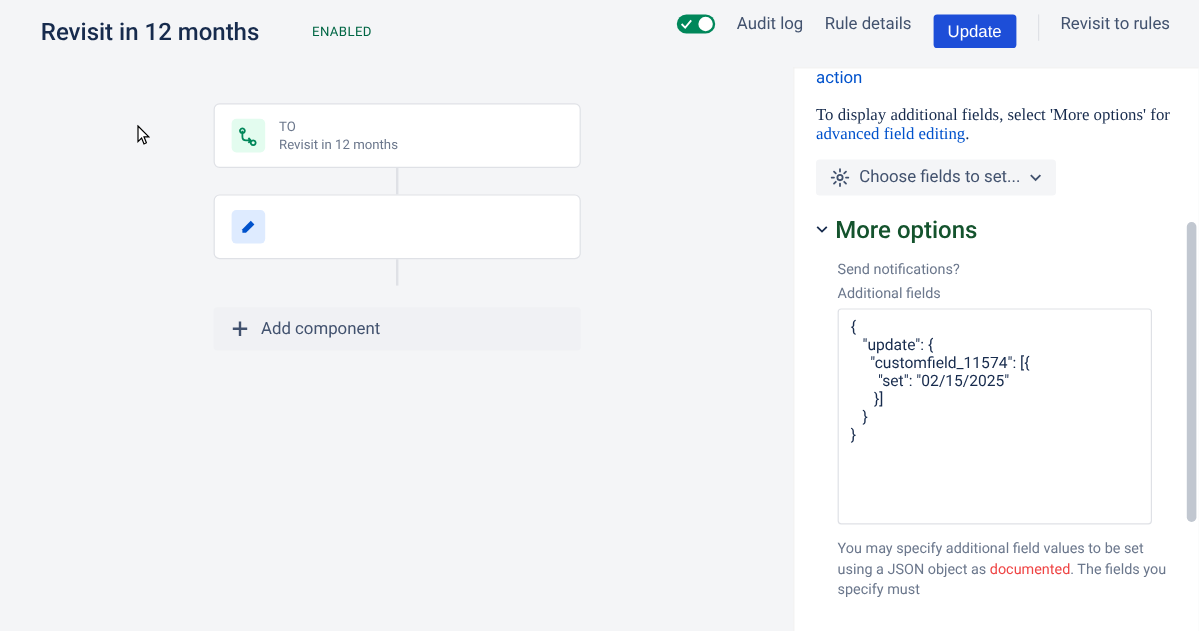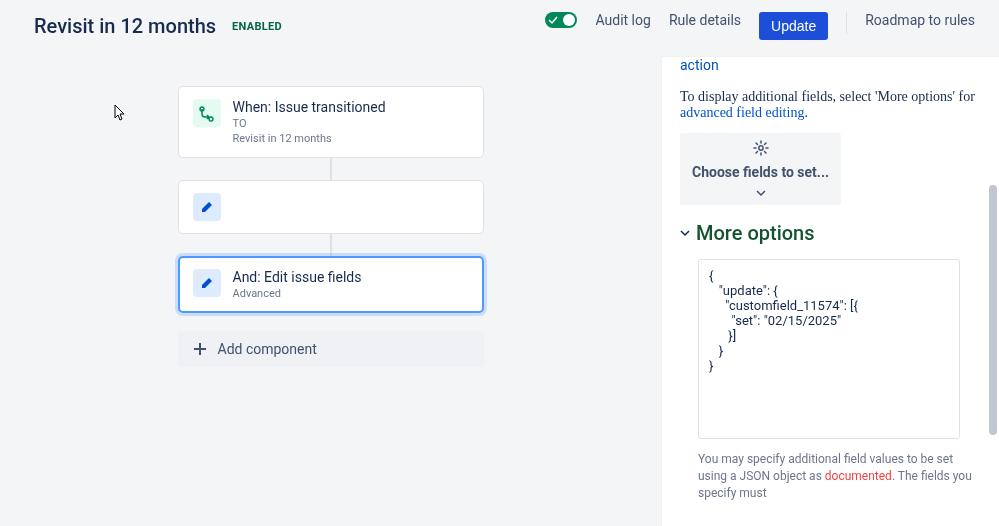--- a/index.html
+++ b/index.html
@@ -1,21 +1,21 @@
 <!DOCTYPE html>
 <html><head>
   <meta charset="utf-8">
   <style>
     * { box-sizing: border-box; margin: 0; padding: 0; }
     body { font-family: -apple-system, BlinkMacSystemFont, "Segoe UI", Roboto, sans-serif; background: #f4f5f7; color: #172b4d; width: 999px; height: 526px; overflow: hidden; }
     
     .header { display: flex; align-items: center; padding: 12px 24px 16px 34px; }
     .header-left { display: flex; align-items: center; gap: 16px; }
     .title { font-size: 20px; font-weight: 500; color: #172b4d; }
-    .badge { font-size: 11px; font-weight: 700; color: #006644; background: transparent; padding: 2px 0; letter-spacing: 0.3px; }
+    .badge { font-size: 11px; font-weight: 400; color: #006644; background: transparent; padding: 2px 0; letter-spacing: 0.3px; margin-left: 28px; }
     .header-right { margin-left: auto; display: flex; align-items: flex-start; gap: 18px; }
     
     .toggle { width: 32px; height: 16px; background: #00875a; border-radius: 10px; position: relative; cursor: pointer; }
     .toggle::after { content: ""; position: absolute; width: 12px; height: 12px; background: #fff; border-radius: 50%; top: 2px; right: 2px; }
     .toggle svg { position: absolute; left: 3px; top: 2px; }
     
     .link { color: #42526e; font-size: 14px; cursor: pointer; }
     .btn-primary { background: #1d4ed8; color: #fff; font-size: 14px; font-weight: 500; border: none; border-radius: 3px; padding: 6px 12px; cursor: pointer; }
     .sep { width: 1px; height: 22px; background: #dfe1e6; }
 
@@ -36,21 +36,21 @@
 
     .add-comp { width: 306px; background: #f0f1f4; border-radius: 3px; padding: 10px 14px; display: flex; align-items: center; gap: 10px; cursor: pointer; color: #42526e; font-size: 14px; margin-top: 18px; }
 
     .side { width: 338px; background: #fff; border-left: 1px solid #f0f0f0; position: relative; border-top: 1px solid #f0f0f0; padding: 0 18px 0 18px; overflow: hidden; }
     .side-scroll { overflow-y: auto; height: 100%; padding-top: 0; }
     .scrollbar-thumb { position: absolute; right: 2px; top: 128px; width: 8px; height: 250px; background: #c1c7d0; border-radius: 4px; }
     .side a { color: #0052cc; text-decoration: none; }
     .side-link-top { font-size: 14px; margin-bottom: 16px; }
     .side-para { font-size: 14px; color: #172b4d; margin-bottom: 12px; font-family: Liberation Serif, serif; }
 
-    .choose { display: inline-flex; align-items: center; gap: 8px; background: #f4f5f7; border-radius: 3px; padding: 7px 12px; cursor: pointer; font-size: 14px; font-weight: 700; color: #42526e; margin-bottom: 16px; flex-direction: column; }
+    .choose { display: inline-flex; align-items: center; gap: 8px; background: #f4f5f7; border-radius: 3px; padding: 7px 12px; cursor: pointer; font-size: 14px; font-weight: 400; color: #42526e; margin-bottom: 16px; }
 
     .more-opts { display: flex; align-items: center; gap: 6px; font-size: 20px; font-weight: 500; color: #14532d; cursor: pointer; margin-bottom: 14px; }
 
     .field-label { font-size: 12px; color: #6b778c; margin-bottom: 6px; margin-left: 18px; }
     .checkbox-row { display: flex; gap: 10px; align-items: flex-start; font-size: 14px; color: #172b4d; margin-left: 18px; margin-bottom: 16px; }
     .checkbox { width: 14px; height: 14px; border: 2px solid #dfe1e6; border-radius: 2px; flex-shrink: 0; margin-top: 2px; cursor: pointer; }
 
     .addl-label { font-size: 12px; color: #6b778c; margin-bottom: 6px; margin-left: 18px; }
     .textarea { margin-left: 18px; width: 262px; height: 180px; border: 1px solid #dfe1e6; border-radius: 3px; padding: 8px 10px; font-family: inherit; font-size: 13px; color: #172b4d; resize: none; white-space: pre-wrap; background: #fff; }
     .help { font-size: 12px; color: #6b778c; margin-left: 18px; margin-top: 8px; line-height: 1.4; }
@@ -67,64 +67,52 @@
   <div class="header-right">
     <div class="toggle">
       <svg width="10" height="12" viewBox="0 0 10 12">
           <path d="M1 6 L4 9 L9 3" stroke="#fff" stroke-width="1.5" fill="none"></path>
         </svg>
     </div>
     <span class="link">Audit log</span>
     <span class="link">Rule details</span>
     <button class="btn-primary">Update</button>
     <div class="sep"></div>
-    <span class="link">Roadmap to rules</span>
+    <span class="link">Revisit to rules</span>
   </div>
 </div>
 
 <div class="body">
   <div class="flow">
     <svg class="cursor" width="14" height="18" viewBox="0 0 14 18">
         <path d="M1 1 L1 14 L4 11 L6 16 L8 15 L6 10 L10 10 Z" fill="#fff" stroke="#000" stroke-width="1"></path>
       </svg>
 
     <div class="card">
       <div class="card-icon icon-green">
         <svg width="18" height="18" viewBox="0 0 18 18">
             <path d="M4 3 a2 2 0 1 0 0.01 0 M4 5 L4 10 Q4 13 7 13 L11 13 M13 13 a2 2 0 1 0 0.01 0 M11 13 L9 11 M11 13 L9 15" stroke="#00875a" stroke-width="1.5" fill="none"></path>
           </svg>
       </div>
       <div class="card-body">
-        <div class="card-title">When: Issue transitioned</div>
         <div class="card-sub">TO</div>
         <div class="card-sub normal">Revisit in 12 months</div>
       </div>
     </div>
     <div class="connector"></div>
 
     <div class="card">
       <div class="card-icon icon-blue">
         <svg width="16" height="16" viewBox="0 0 16 16">
             <path d="M3 13 L3 10 L10 3 L13 6 L6 13 Z" fill="#0052cc"></path>
           </svg>
       </div>
     </div>
     <div class="connector"></div>
 
-    <div class="card selected">
-      <div class="card-icon icon-blue">
-        <svg width="16" height="16" viewBox="0 0 16 16">
-            <path d="M3 13 L3 10 L10 3 L13 6 L6 13 Z" fill="#0052cc"></path>
-          </svg>
-      </div>
-      <div class="card-body">
-        <div class="card-title">And: Edit issue fields</div>
-        <div class="card-sub normal">Advanced</div>
-      </div>
-    </div>
 
     <div class="add-comp">
       <svg width="16" height="16" viewBox="0 0 16 16">
           <path d="M8 2 L8 14 M2 8 L14 8" stroke="#42526e" stroke-width="2"></path>
         </svg>
       <span>Add component</span>
     </div>
   </div>
 
   <div class="side">
@@ -146,21 +134,23 @@
           </svg>
       </div>
 
       <div class="more-opts">
         <svg width="10" height="10" viewBox="0 0 10 10">
             <path d="M1 3 L5 7 L9 3" stroke="#172b4d" stroke-width="1.5" fill="none"></path>
           </svg>
         <span>More options</span>
       </div>
 
+      <div class="field-label">Send notifications?</div>
 
+      <div class="addl-label">Additional fields</div>
       <textarea class="textarea" style="">{
    "update": {
      "customfield_11574": [{
        "set": "02/15/2025"
       }]
    }
 }</textarea>
 
       <div class="help">
         <span>You may specify additional field values to be set using a JSON object as </span><a href="#">documented</a><span>. The fields you specify must</span>

